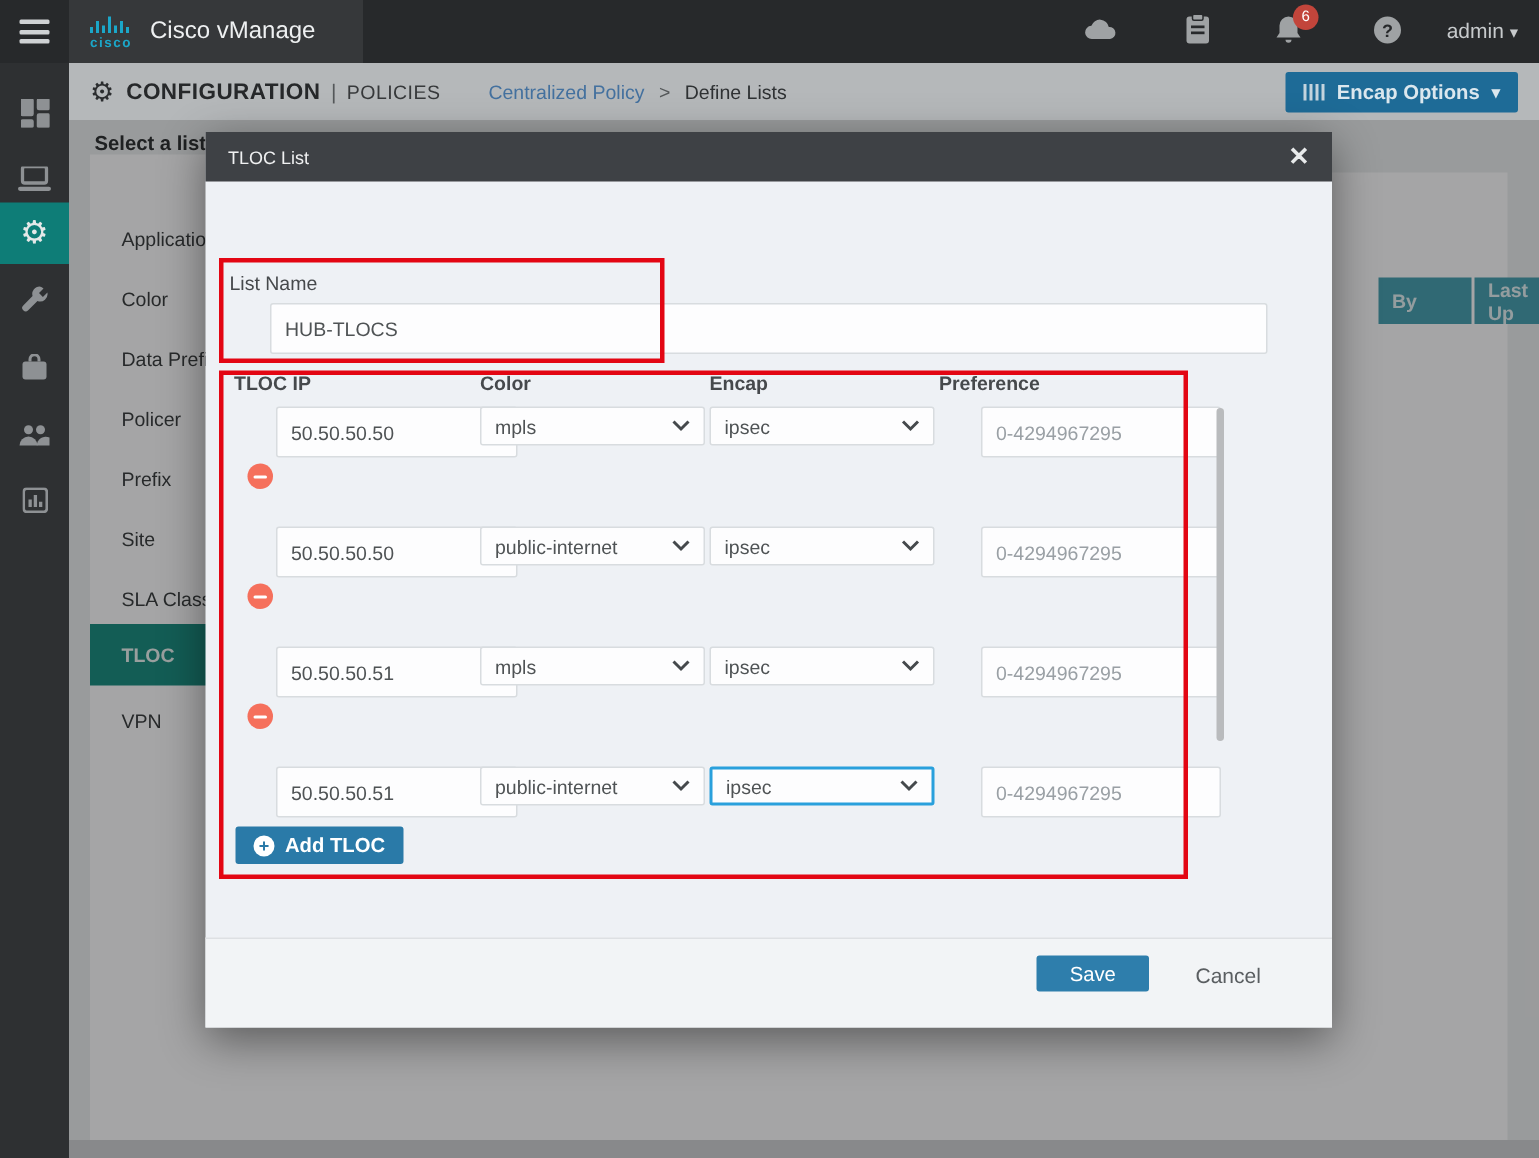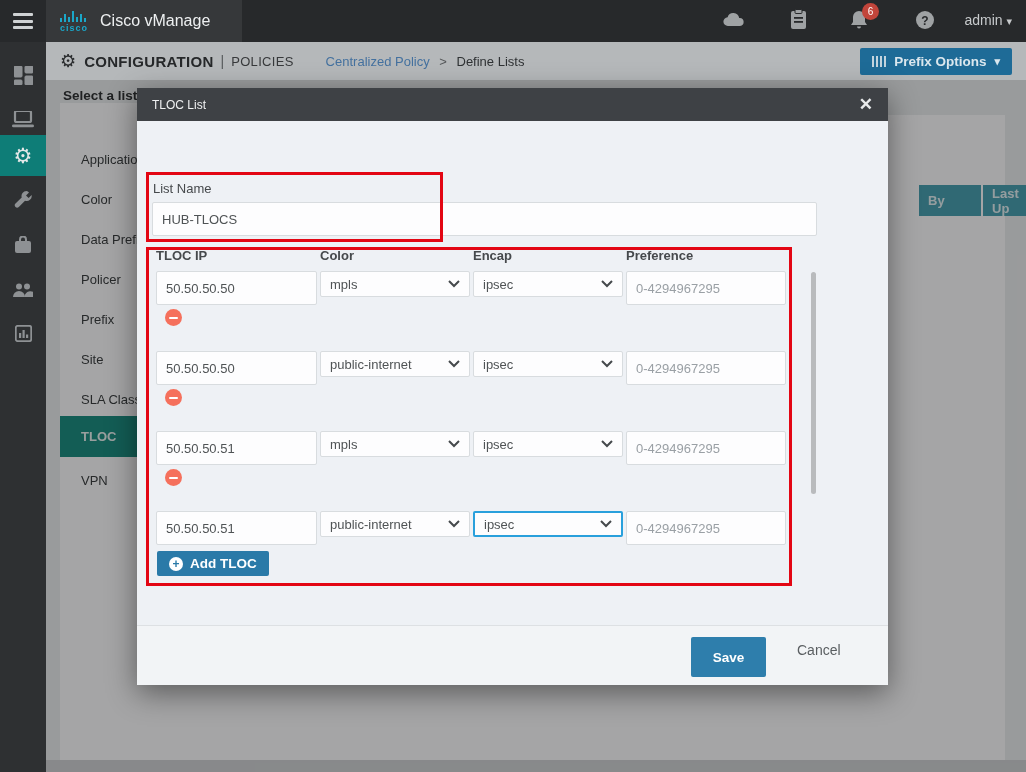--- a/index.html
+++ b/index.html
@@ -62,42 +62,42 @@
   
   #modal { left:137px; top:88px; width:751px; height:597px; background:#eef1f5; z-index:40;
            box-shadow:0 8px 28px rgba(0,0,0,0.45); }
   #modal-header { left:0; top:0; width:751px; height:33px; background:#3e4145; display:flex; align-items:center;
                   padding:0 15px; }
   #modal-title { color:#f0f1f2; font-size:12px; }
   #modal-close { margin-left:auto; color:#e8eaeb; font-size:17px; font-weight:bold; cursor:pointer; }
 
   .field-label { font-size:13px; font-weight:normal; color:#46494c; }
   .txt-input { position:absolute; height:26px; background:#fdfdfe; border:1px solid #d8dcdf; border-radius:2px;
-               font-family:"Liberation Sans",sans-serif; font-size:13px; color:#4f5355; padding:16px 9px; outline:none; }
+               font-family:"Liberation Sans",sans-serif; font-size:13px; color:#4f5355; padding:16px 9px; outline:none;margin-left:28px; }
   .txt-input.ghost { color:#9aa0a5; }
   .sel { position:absolute; height:26px; background:#fdfdfe; border:1px solid #d8dcdf; border-radius:2px;
          font-size:13px; color:#4f5355; display:flex; align-items:center; padding:0 9px; cursor:pointer; }
   .sel .chev { margin-left:auto; }
   .sel.focused { border:2px solid #29a0dc; }
   .redbox { position:absolute; border:3px solid #e30613; pointer-events:none; }
   .colhead { position:absolute; top:160px; font-size:13px; font-weight:bold; color:#46494c; }
   .minusbtn { position:absolute; width:17px; height:17px; border-radius:50%; background:#f5705c; cursor:pointer; }
   .minusbtn::after { content:""; position:absolute; left:4px; top:7.5px; width:9px; height:2.5px; background:#fff; border-radius:1px; }
 
   #addtloc { position:absolute; left:20px; top:463px; height:25px; background:#2a7aa8; border-radius:2px;
              display:flex; align-items:center; gap:7px; padding:0 12px; cursor:pointer; }
   #addtloc .plus { width:14px; height:14px; border-radius:50%; background:#fff; color:#2a7aa8; font-size:12px;
                    font-weight:bold; display:flex; align-items:center; justify-content:center; line-height:1; }
   #addtloc span.lbl { color:#fff; font-size:13.5px; font-weight:bold; }
 
   #vscroll { position:absolute; left:674px; top:184px; width:5px; height:222px; background:#b9bbbd; border-radius:3px; cursor:pointer; }
 
   #modal-footer { position:absolute; left:0; top:537px; width:751px; height:60px; background:#f2f4f6; border-top:1px solid #dde0e3; }
-  #savebtn { position:absolute; left:554px; top:11px; width:75px; height:40px; background:#2e7eac; border:none; border-radius:2px;
-             color:#fff; font-size:13.5px; font-weight:bold; font-family:"Liberation Sans",sans-serif; cursor:pointer; }
+  #savebtn { position:absolute; left:554px; top:11px; width:75px; height:24px; background:#2e7eac; border:none; border-radius:2px;
+             color:#fff; font-size:13.5px; font-weight:normal; font-family:"Liberation Sans",sans-serif; cursor:pointer; }
   #cancelbtn { position:absolute; left:660px; top:16px; font-size:14px; color:#5a5e61; cursor:pointer; }
 </style>
 </head>
 <body>
 
 <div id="topbar" class="abs">
   <div id="hamburger" class="abs">
       <span></span>
       <span></span>
       <span></span>
@@ -159,21 +159,21 @@
     <span class="crumb-arrow">&gt;</span>
     <span class="crumb-cur">Define Lists</span>
   </span>
   <div id="customopts">
     <span class="grid-ico">
         <i></i>
         <i></i>
         <i></i>
         <i></i>
       </span>
-    <span>Prefix Options</span>
+    <span>Encap Options</span>
     <span class="caret">▾</span>
   </div>
 </div>
 
 <div id="sidenav" class="abs">
   <div class="nav-item" style="top:12px">
     <svg width="19" height="19" viewBox="0 0 19 19">
         <rect x="0" y="0" width="8" height="11" rx="1"></rect>
         <rect x="11" y="0" width="8" height="7" rx="1"></rect>
         <rect x="0" y="14" width="8" height="5" rx="1"></rect>

